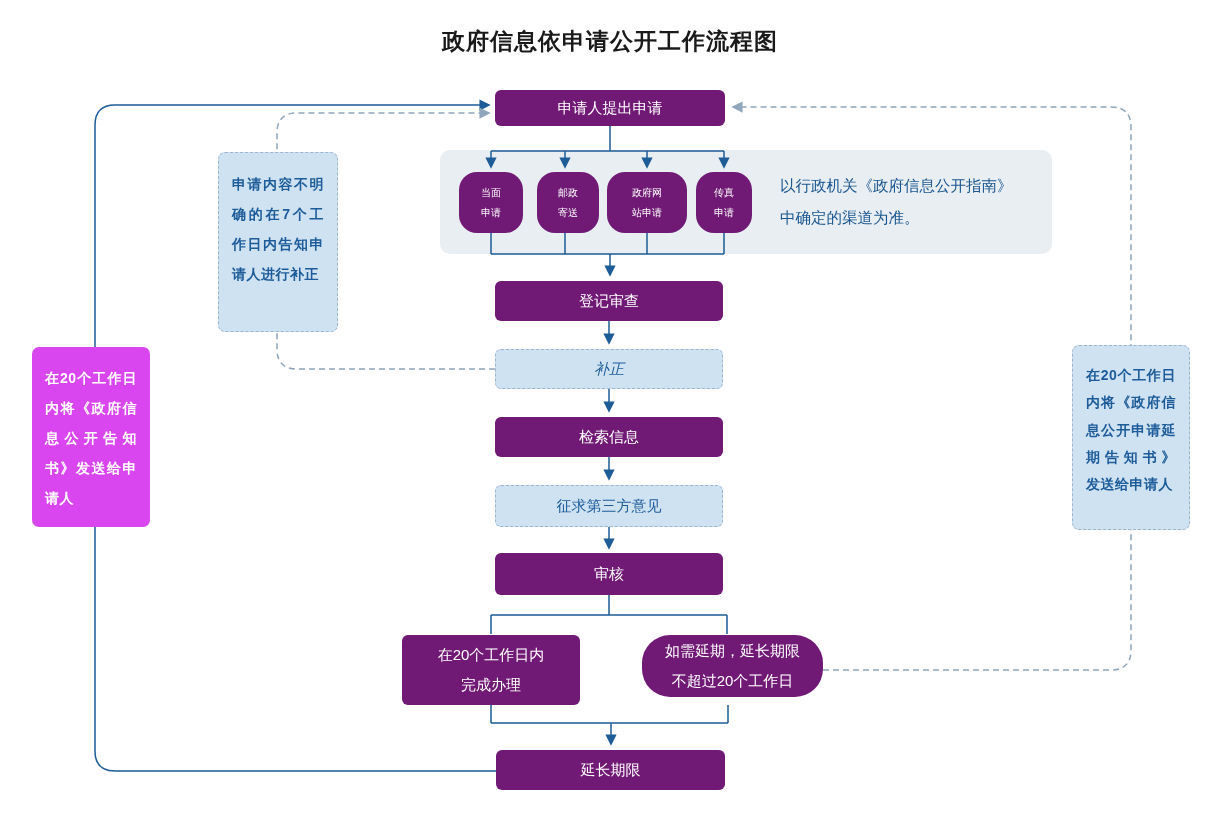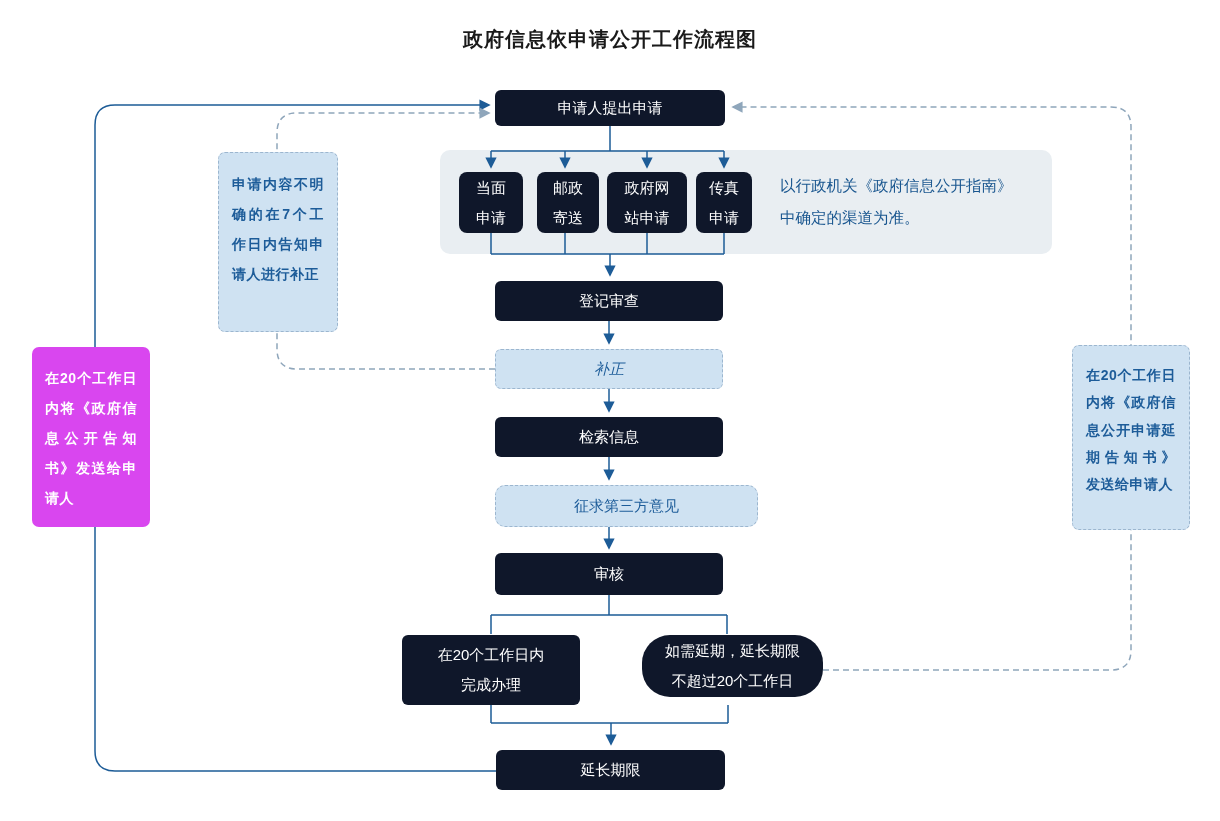--- a/index.html
+++ b/index.html
@@ -2,37 +2,37 @@
 <html lang="zh"><head>
 <meta charset="utf-8">
 <style>
   html,body{margin:0;padding:0;background:#ffffff;}
   #canvas{
     position:relative;width:1220px;height:821px;background:#ffffff;overflow:hidden;
     font-family:"Liberation Sans", sans-serif;
   }
   .title{
     position:absolute;left:0;top:26px;width:100%;text-align:center;
-    font-size:20px;font-weight:bold;color:#1a1a1a;letter-spacing:1px;
+    font-size:23px;font-weight:bold;color:#1a1a1a;letter-spacing:1px;
   }
   .panel{
     position:absolute;left:440px;top:150px;width:612px;height:104px;
     background:#e9eef2;border-radius:10px;z-index:1;
   }
   svg.wires{position:absolute;left:0;top:0;z-index:2;}
   .node{
     position:absolute;z-index:3;display:flex;align-items:center;justify-content:center;
-    background:#0f172a;color:#ffffff;border-radius:6px;font-size:15px;
+    background:#701a75;color:#ffffff;border-radius:6px;font-size:15px;
     text-align:center;white-space:pre-line;line-height:1.6;box-sizing:border-box;
   }
   .node.light{
     background:#cfe2f2;border:1.6px dashed #9cb6cf;color:#1d5c99;
   }
   .node.chan{
-    border-radius:8px;font-size:15px;line-height:1.95;
+    border-radius:18px;font-size:10px;line-height:1.95;
   }
   .sidebox{
     position:absolute;z-index:3;box-sizing:border-box;border-radius:7px;
     font-size:14px;line-height:2.15;padding:16px 13px;text-align:justify;
     white-space:normal;letter-spacing:0.5px;font-weight:bold;
   }
   .sidebox.dark{background:#d946ef;color:#ffffff;}
   .sidebox.lite{background:#cfe2f2;border:1.6px dashed #9cb6cf;color:#1d5c99;}
   .note{
     position:absolute;left:780px;top:170px;width:272px;z-index:3;
@@ -86,21 +86,21 @@
 站申请</div>
   <div class="node chan" style="left:696px;top:172px;width:56px;height:61px;">传真
 申请</div>
 
   <div class="note">以行政机关《政府信息公开指南》
 中确定的渠道为准。</div>
 
   <div class="node" style="left:495px;top:281px;width:228px;height:40px;">登记审查</div>
   <div class="node light" style="left:495px;top:349px;width:228px;height:40px;font-style:italic;">补正</div>
   <div class="node" style="left:495px;top:417px;width:228px;height:40px;">检索信息</div>
-  <div class="node light" style="left:495px;top:485px;width:263px;height:42px;border-radius:10px;">征求第三方意见</div>
+  <div class="node light" style="left:495px;top:485px;width:228px;height:42px;">征求第三方意见</div>
   <div class="node" style="left:495px;top:553px;width:228px;height:42px;">审核</div>
 
   <div class="node" style="left:402px;top:635px;width:178px;height:70px;line-height:2.0;">在20个工作日内
 完成办理</div>
   <div class="node" style="left:642px;top:635px;width:181px;height:62px;line-height:2.0;border-radius:28px;">如需延期，延长期限
 不超过20个工作日</div>
 
   <div class="node" style="left:496px;top:750px;width:229px;height:40px;">延长期限</div>
 
   <div class="sidebox dark" style="left:32px;top:347px;width:118px;height:180px;">在20个工作日内将《政府信息公开告知书》发送给申请人</div>

